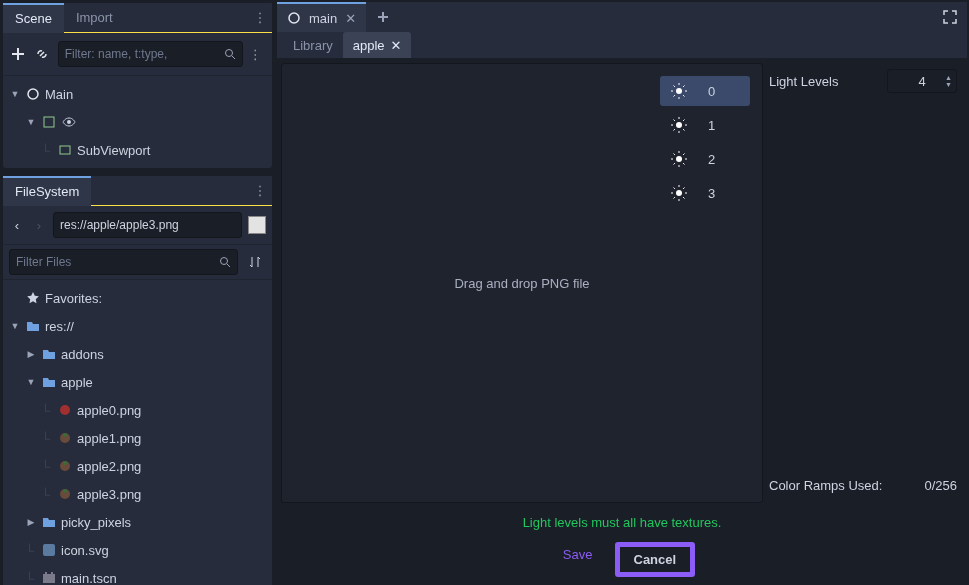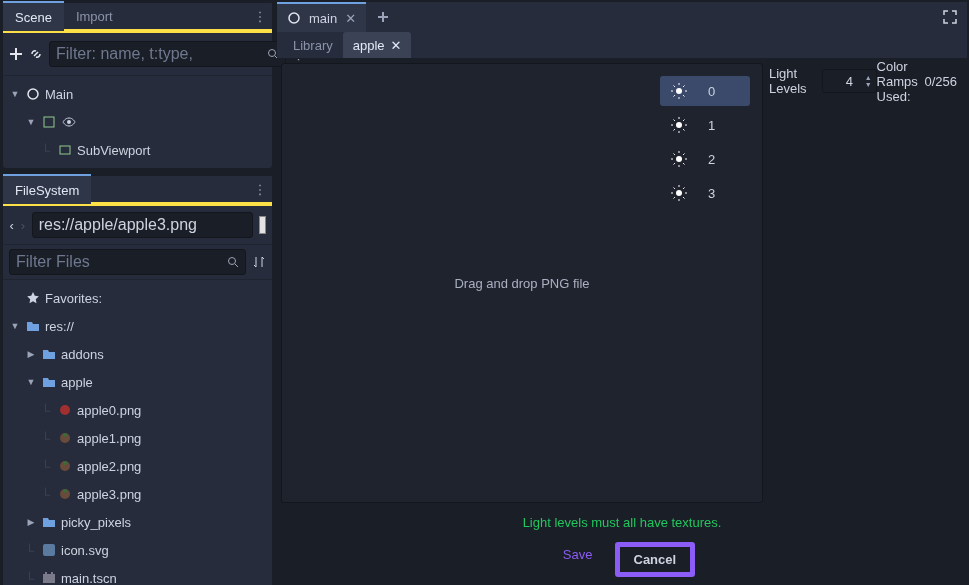--- a/index.html
+++ b/index.html
@@ -2,31 +2,31 @@
 <html><head>
 <meta charset="utf-8">
 <style>
 * { margin: 0; padding: 0; box-sizing: border-box; font-family: -apple-system, BlinkMacSystemFont, "Segoe UI", sans-serif; }
 body { background: #1a1f27; color: #cdd3e0; font-size: 13px; width: 969px; height: 585px; overflow: hidden; display: flex; }
 .left-panel { width: 275px; display: flex; flex-direction: column; gap: 6px; padding: 2px; }
 .right-panel { flex: 1; display: flex; flex-direction: column; padding: 2px; }
 
 
 .dock { background: #262c3b; border: 1px solid #1a1e26; border-radius: 4px; display: flex; flex-direction: column; }
-.tabbar { display: flex; align-items: center; height: 30px; background: #262c3b; border-bottom: 4px solid #fde047; }
+.tabbar { display: flex; align-items: center; height: 30px; background: #262c3b; border-bottom: 1px solid #fde047; }
 .tab { padding: 0 12px; height: 30px; display: flex; align-items: center; gap: 6px; color: #8a93a8; cursor: pointer; }
 .tab.active { background: #2f3648; border-top: 2px solid #6fa0e0; color: #e2e8f4; }
 .tab-fill { flex: 1; }
 .dots-btn { width: 16px; height: 30px; display:flex; align-items:center; justify-content:center; color:#99a0b3; cursor:pointer; margin-right:4px; }
 
 
 .toolbar { display: flex; align-items: center; gap: 6px; padding: 6px; border-bottom: 1px solid #1e2430; }
 .icon-btn { width: 22px; height: 22px; display: flex; align-items: center; justify-content: center; color: #cdd3e0; cursor: pointer; border-radius: 3px; }
 .input-wrap { flex:1; background:#1a1e26; border:1px solid #13161d; border-radius:3px; height:26px; display:flex; align-items:center; padding:0 6px; gap:4px; }
-.input-wrap input { flex:1; background:transparent; border:none; outline:none; color:#cdd3e0; font-size:16px; }
+.input-wrap input { flex:1; background:transparent; border:none; outline:none; color:#cdd3e0; font-size:12px; }
 .input-wrap input::placeholder { color:#6f788f; }
 
 
 .tree { padding: 4px 0; flex:1; overflow:auto; }
 .tree-row { display:flex; align-items:center; height:28px; padding:0 6px; gap:4px; cursor:pointer; }
 .indent-0 { padding-left: 6px; }
 .indent-1 { padding-left: 22px; }
 .indent-2 { padding-left: 38px; }
 .chev { width:12px; text-align:center; color:#9aa3b8; font-size:9px; }
 .node-icon { width:16px; height:16px; display:flex; align-items:center; justify-content:center; }
@@ -49,21 +49,21 @@
 .sub-tab.active { background:#3b4256; color:#e2e8f4; border-radius:3px 3px 0 0; }
 
 .editor-body { flex:1; display:flex; gap:0; padding:4px; }
 .drop-area { flex:1; display:flex; flex-direction:column; background:#1e232e; border:1px solid #13161d; border-radius:3px; position:relative; min-height:440px; }
 .drop-msg { position:absolute; top:50%; left:50%; transform:translate(-50%,-50%); color:#aab0c2; }
 .light-list { position:absolute; top:12px; right:12px; display:flex; flex-direction:column; gap:4px; }
 .light-item { display:flex; align-items:center; gap:20px; padding:6px 10px; border-radius:3px; width:90px; justify-content:flex-start; }
 .light-item.selected { background:#3b4a6b; }
 .light-icon { width:18px; height:18px; }
 
-.side-props { width:200px; display:flex; padding:4px 6px; }
+.side-props { width:200px; display:flex; flex-direction:column; padding:4px 6px; }
 .prop-row { display:flex; align-items:center; justify-content:space-between; height:28px; }
 .spin { background:#1a1e26; border:1px solid #13161d; border-radius:3px; width:70px; height:24px; display:flex; align-items:center; justify-content:center; position:relative; }
 .spin-arrows { position:absolute; right:4px; display:flex; flex-direction:column; font-size:7px; color:#9aa3b8; line-height:7px; }
 .side-fill { flex:1; }
 
 .warn-msg { text-align:center; color:#22c55e; padding:8px; }
 .btn-row { display:flex; justify-content:center; gap:8px; padding:4px 0 6px; }
 .btn { padding:5px 14px; border-radius:3px; background:#1a1e26; cursor:pointer; }
 .btn.disabled { color:#8b5cf6; cursor:default; }
 .btn.bordered { border:5px solid #8b5cf6;font-weight:bold; }

